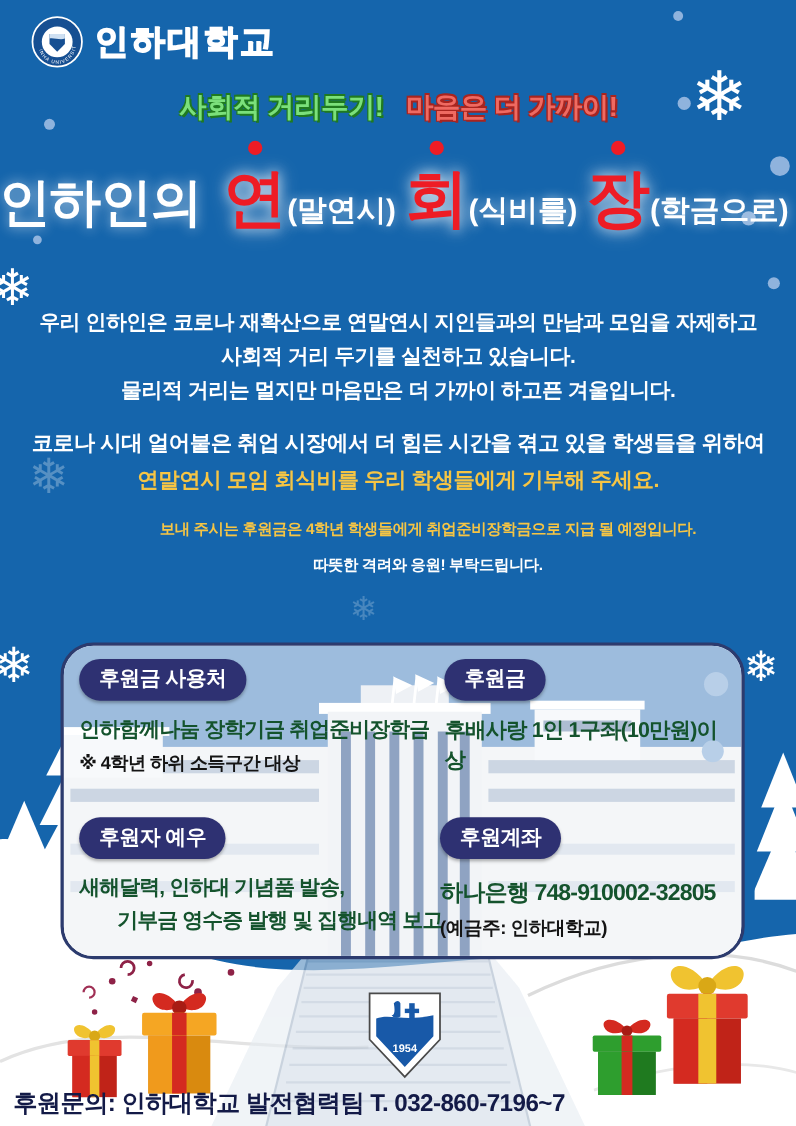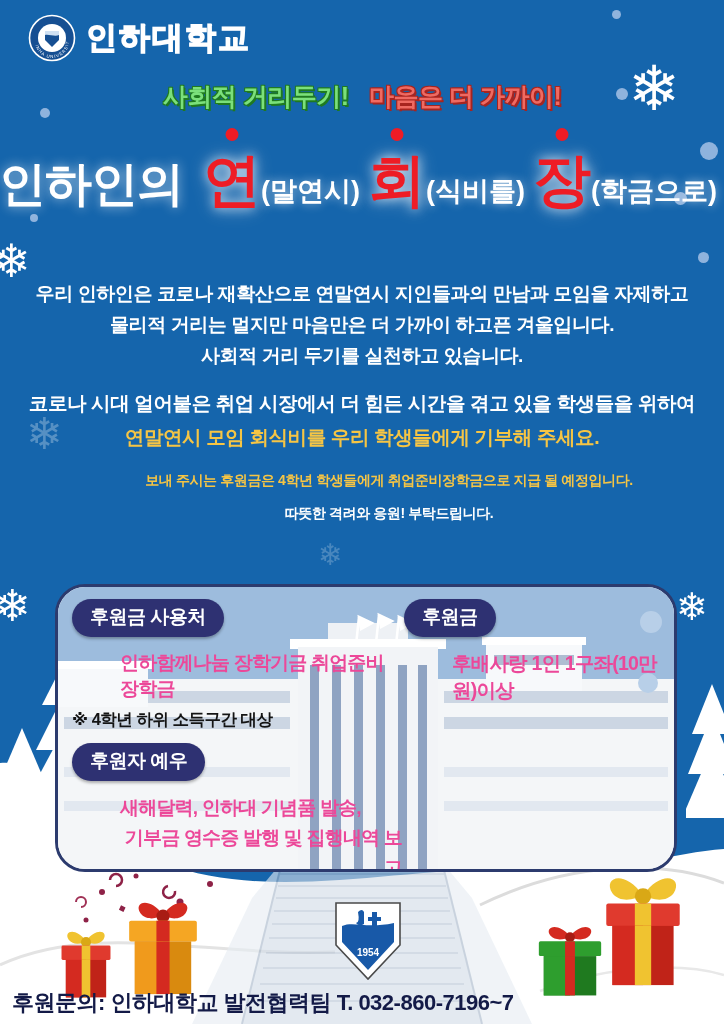--- a/index.html
+++ b/index.html
@@ -46,21 +46,21 @@
     background:#ffffff;border:3px solid #2c3b6e;border-radius:30px;overflow:hidden;}
   .card-bg{position:absolute;left:0;top:0;z-index:0;}
   .sec{position:absolute;z-index:1;}
   .s1{left:14px;top:12px;width:328px;}
   .s2{left:346px;top:12px;width:258px;}
   .s3{left:14px;top:156px;width:330px;}
   .s4{left:342px;top:156px;width:264px;}
   .badge{display:inline-block;background:#2e3172;color:#fff;font-size:19px;font-weight:800;
     padding:5px 18px 7px;border-radius:20px;letter-spacing:-0.5px;
     box-shadow:0 2px 3px rgba(0,0,0,.3);}
-  .sec .main{margin-top:13px;font-size:19px;font-weight:800;color:#ec4899;letter-spacing:-0.8px;margin-left:48px;}
+  .sec .main{margin-top:13px;font-size:19px;font-weight:800;color:#14532d;letter-spacing:-0.8px;}
   .s2 .main{font-size:19.5px;}
   .s4 .main{font-size:21px;margin-top:16px;}
   .s3 .main{line-height:30px;margin-top:12px;}
   .s3 .main + .main{margin-top:0;text-align:right;}
   .sec .note{margin-top:7px;font-size:16.5px;font-weight:800;color:#141414;
     text-align:left;padding-right:4px;letter-spacing:-0.5px;}
   .s4 .note{font-size:17px;}
   
   .hills{position:absolute;left:0;top:755px;z-index:1;}
   .trees-left{position:absolute;left:0;top:610px;z-index:2;}
@@ -130,22 +130,22 @@
     <span class="t-suffix">(식비를)</span>
     <span class="rchar-wrap">
       <span class="rdot"></span>
       <span class="rchar">장</span>
     </span>
     <span class="t-suffix">(학금으로)</span>
   </div>
 
   <div class="bodyp p1">
     <div>우리 인하인은 코로나  재확산으로  연말연시 지인들과의 만남과 모임을 자제하고</div>
+    <div>사회적 거리 두기를 실천하고 있습니다.</div>
     <div>물리적 거리는 멀지만 마음만은 더 가까이 하고픈 겨울입니다.</div>
-    <div>사회적 거리 두기를 실천하고 있습니다.</div>
   </div>
   <div class="bodyp p2">
     <div>코로나 시대 얼어붙은 취업 시장에서 더 힘든 시간을 겪고 있을 학생들을 위하여</div>
     <div class="yellow">연말연시 모임 회식비를 우리 학생들에게 기부해 주세요.</div>
   </div>
   <div class="bodyp p3">
     <div class="yellow">보내 주시는 후원금은 4학년 학생들에게  취업준비장학금으로 지급 될 예정입니다.</div>
     <div>따뜻한 격려와 응원! 부탁드립니다.</div>
   </div>
 
@@ -308,16 +308,21 @@
     </div>
     <div class="sec s2">
       <span class="badge">후원금</span>
       <div class="main">후배사랑 1인 1구좌(10만원)이상</div>
     </div>
     <div class="sec s3">
       <span class="badge">후원자 예우</span>
       <div class="main">새해달력, 인하대 기념품 발송,</div>
       <div class="main">기부금 영수증 발행 및 집행내역 보고</div>
     </div>
+    <div class="sec s4">
+      <span class="badge">후원계좌</span>
+      <div class="main">하나은행 748-910002-32805</div>
+      <div class="note">(예금주: 인하대학교)</div>
+    </div>
   </div>
 
   <div class="contact">후원문의: 인하대학교 발전협력팀 T. 032-860-7196~7</div>
 </div>
 
 </body></html>

